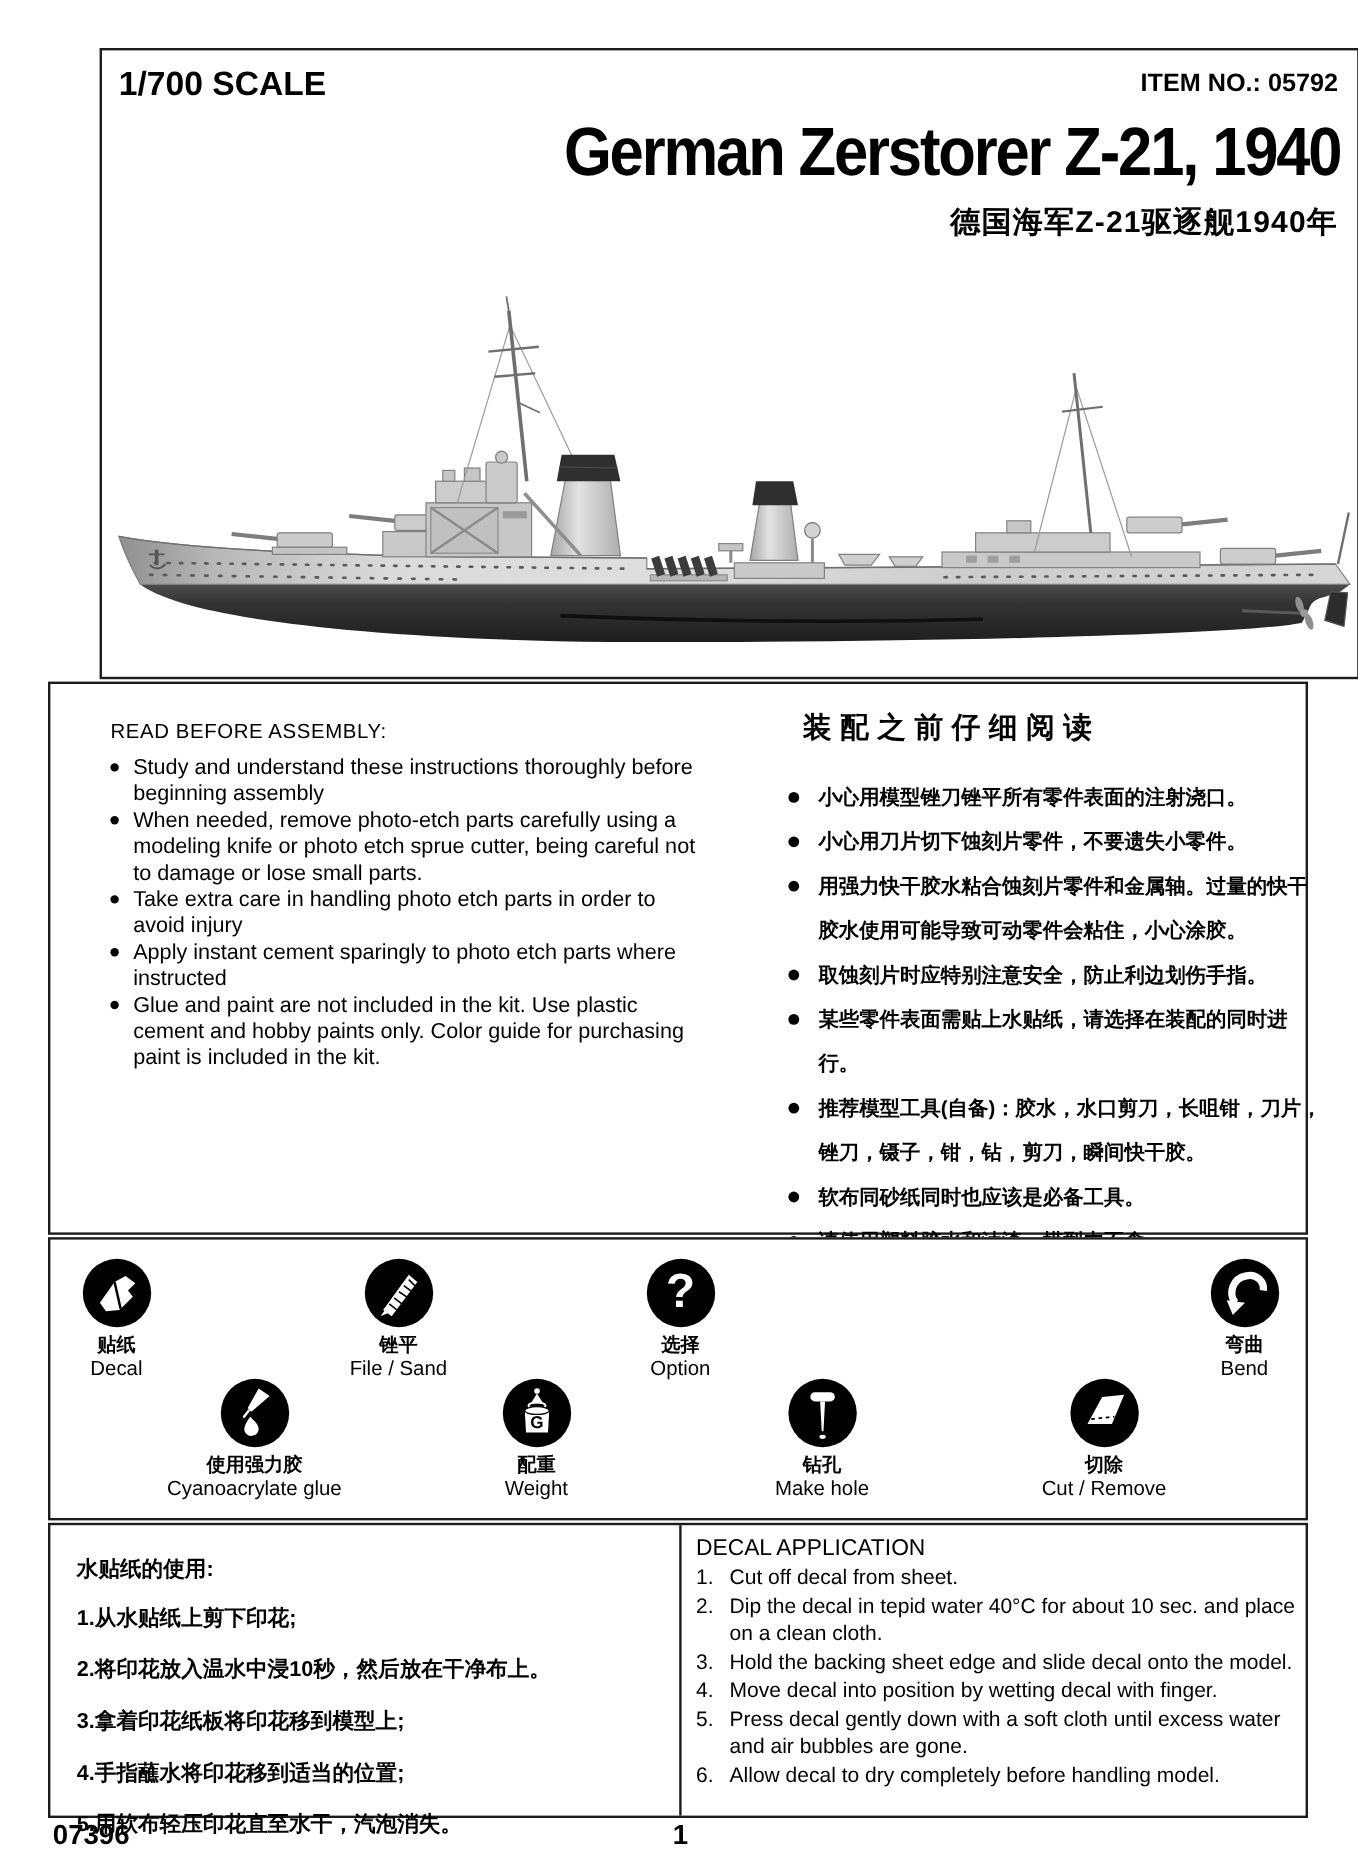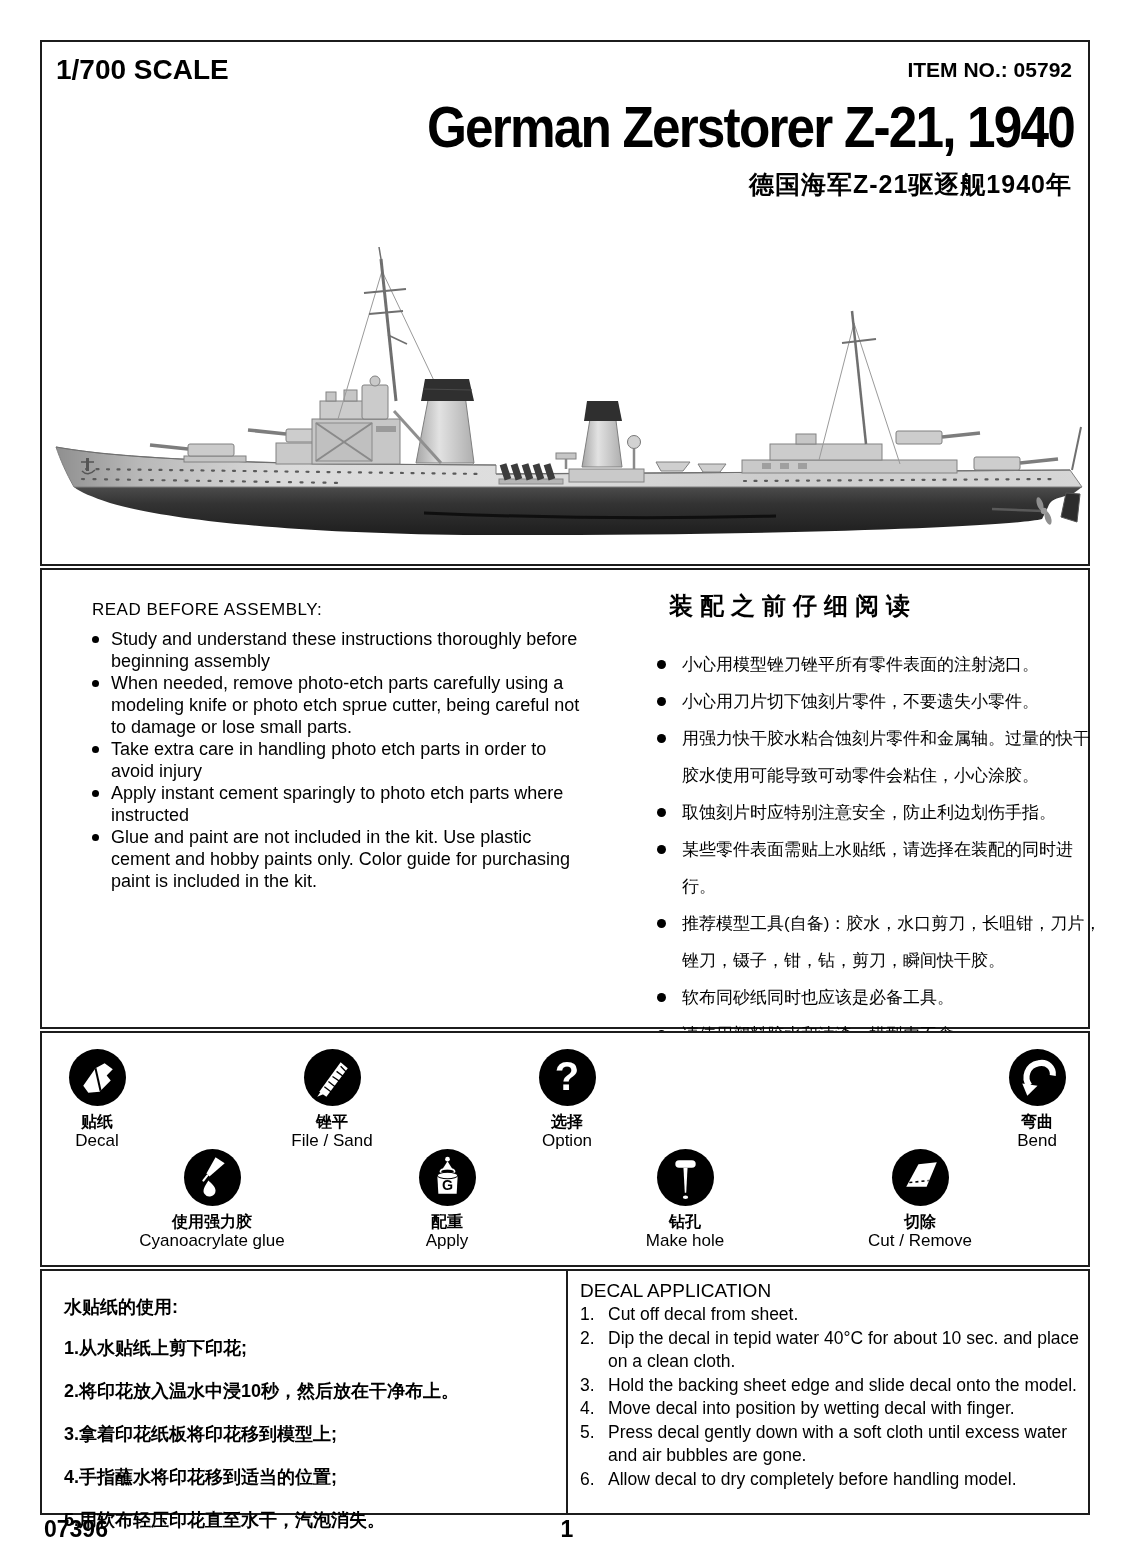--- a/index.html
+++ b/index.html
@@ -1,19 +1,19 @@
 <!DOCTYPE html>
 <html><head>
 <meta charset="utf-8">
 <style>
   html,body{margin:0;padding:0;background:#ffffff;}
   .page{position:relative;width:1132px;height:1548px;background:#fff;
         font-family:"Liberation Sans","DejaVu Sans",sans-serif;color:#000;overflow:hidden;}
   .box{position:absolute;left:40px;width:1050px;border:2px solid #1c1c1c;background:#fff;box-sizing:border-box;}
-  .box1{top:40px;height:526px;}
+  .box1{top:40px;height:526px;margin-left:43px;}
   .box2{top:568px;height:461px;}
   .box3{top:1031px;height:236px;}
   .box4{top:1269px;height:246px;}
 
   
   .scale{position:absolute;left:14px;top:12px;font-size:28px;font-weight:bold;letter-spacing:0px;}
   .itemno{position:absolute;right:16px;top:16px;font-size:21px;font-weight:bold;}
   .title-en-wrap{position:absolute;right:14px;top:52px;text-align:right;}
   .title-en{display:inline-block;font-size:57px;font-weight:bold;letter-spacing:-2px;
             transform:scaleX(0.9);transform-origin:100% 50%;white-space:nowrap;}
@@ -21,21 +21,21 @@
   .ship{position:absolute;left:2px;top:200px;width:1046px;height:312px;}
 
   
   .col-en{position:absolute;left:50px;top:30px;width:500px;}
   .rb-head{font-size:17px;margin-bottom:8px;letter-spacing:0.5px;}
   .bullet-en{display:flex;font-size:18px;line-height:22px;}
   .bullet-en .dot{flex:0 0 19px;}
   .dot::before{content:"";display:block;width:7px;height:7px;border-radius:50%;background:#000;margin-top:8px;}
   .col-cn{position:absolute;left:615px;top:20px;width:445px;}
   .rb-head-cn{font-size:24px;font-weight:bold;letter-spacing:7px;margin-bottom:24px;margin-left:12px;}
-  .bullet-cn{display:flex;font-size:17px;font-weight:normal;line-height:37px;}
+  .bullet-cn{display:flex;font-size:17px;font-weight:bold;line-height:37px;}
   .bullet-cn .dot{flex:0 0 25px;}
   .bullet-cn .dot::before{width:9px;height:9px;margin-top:14px;}
 
   
   .sym{position:absolute;width:180px;text-align:center;transform:translateX(-50%);}
   .circ{width:57px;height:57px;border-radius:50%;background:#000;margin:0 auto;
         display:flex;align-items:center;justify-content:center;}
   .lab-cn{font-size:16px;font-weight:bold;margin-top:6px;line-height:19px;}
   .lab-en{font-size:17px;line-height:20px;}
   .qmark{color:#fff;font-size:40px;font-weight:bold;line-height:1;padding-bottom:4px;}
@@ -305,21 +305,21 @@
         <svg width="57" height="57" viewBox="0 0 56 56">
             <circle cx="28" cy="10" r="2.3" fill="#fff"></circle>
             <path d="M28 12 L23 20 L33 20 Z" fill="#fff"></path>
             <ellipse cx="28" cy="22" rx="7" ry="2.6" fill="none" stroke="#fff" stroke-width="1.6"></ellipse>
             <path d="M18 26 L38 26 L37 44 L19 44 Z" fill="#fff"></path>
             <ellipse cx="28" cy="26" rx="10" ry="3.2" fill="#fff" stroke="#000" stroke-width="1"></ellipse>
             <text x="28" y="40" text-anchor="middle" font-size="14" font-weight="bold" font-family="Liberation Sans, sans-serif" fill="#000">G</text>
           </svg>
       </span>
       <div class="lab-cn">配重</div>
-      <div class="lab-en">Apply</div>
+      <div class="lab-en">Weight</div>
     </div>
 
     <div class="sym" style="left:643px;top:116px;">
       <span class="circ">
         <svg width="57" height="57" viewBox="0 0 56 56">
             <rect x="18" y="11" width="20" height="7.5" rx="3.7" fill="#fff"></rect>
             <path d="M26 18.5 L30 18.5 L28.7 43 L27.3 43 Z" fill="#fff"></path>
             <ellipse cx="28" cy="47.5" rx="2.6" ry="1.7" fill="#fff"></ellipse>
           </svg>
       </span>

